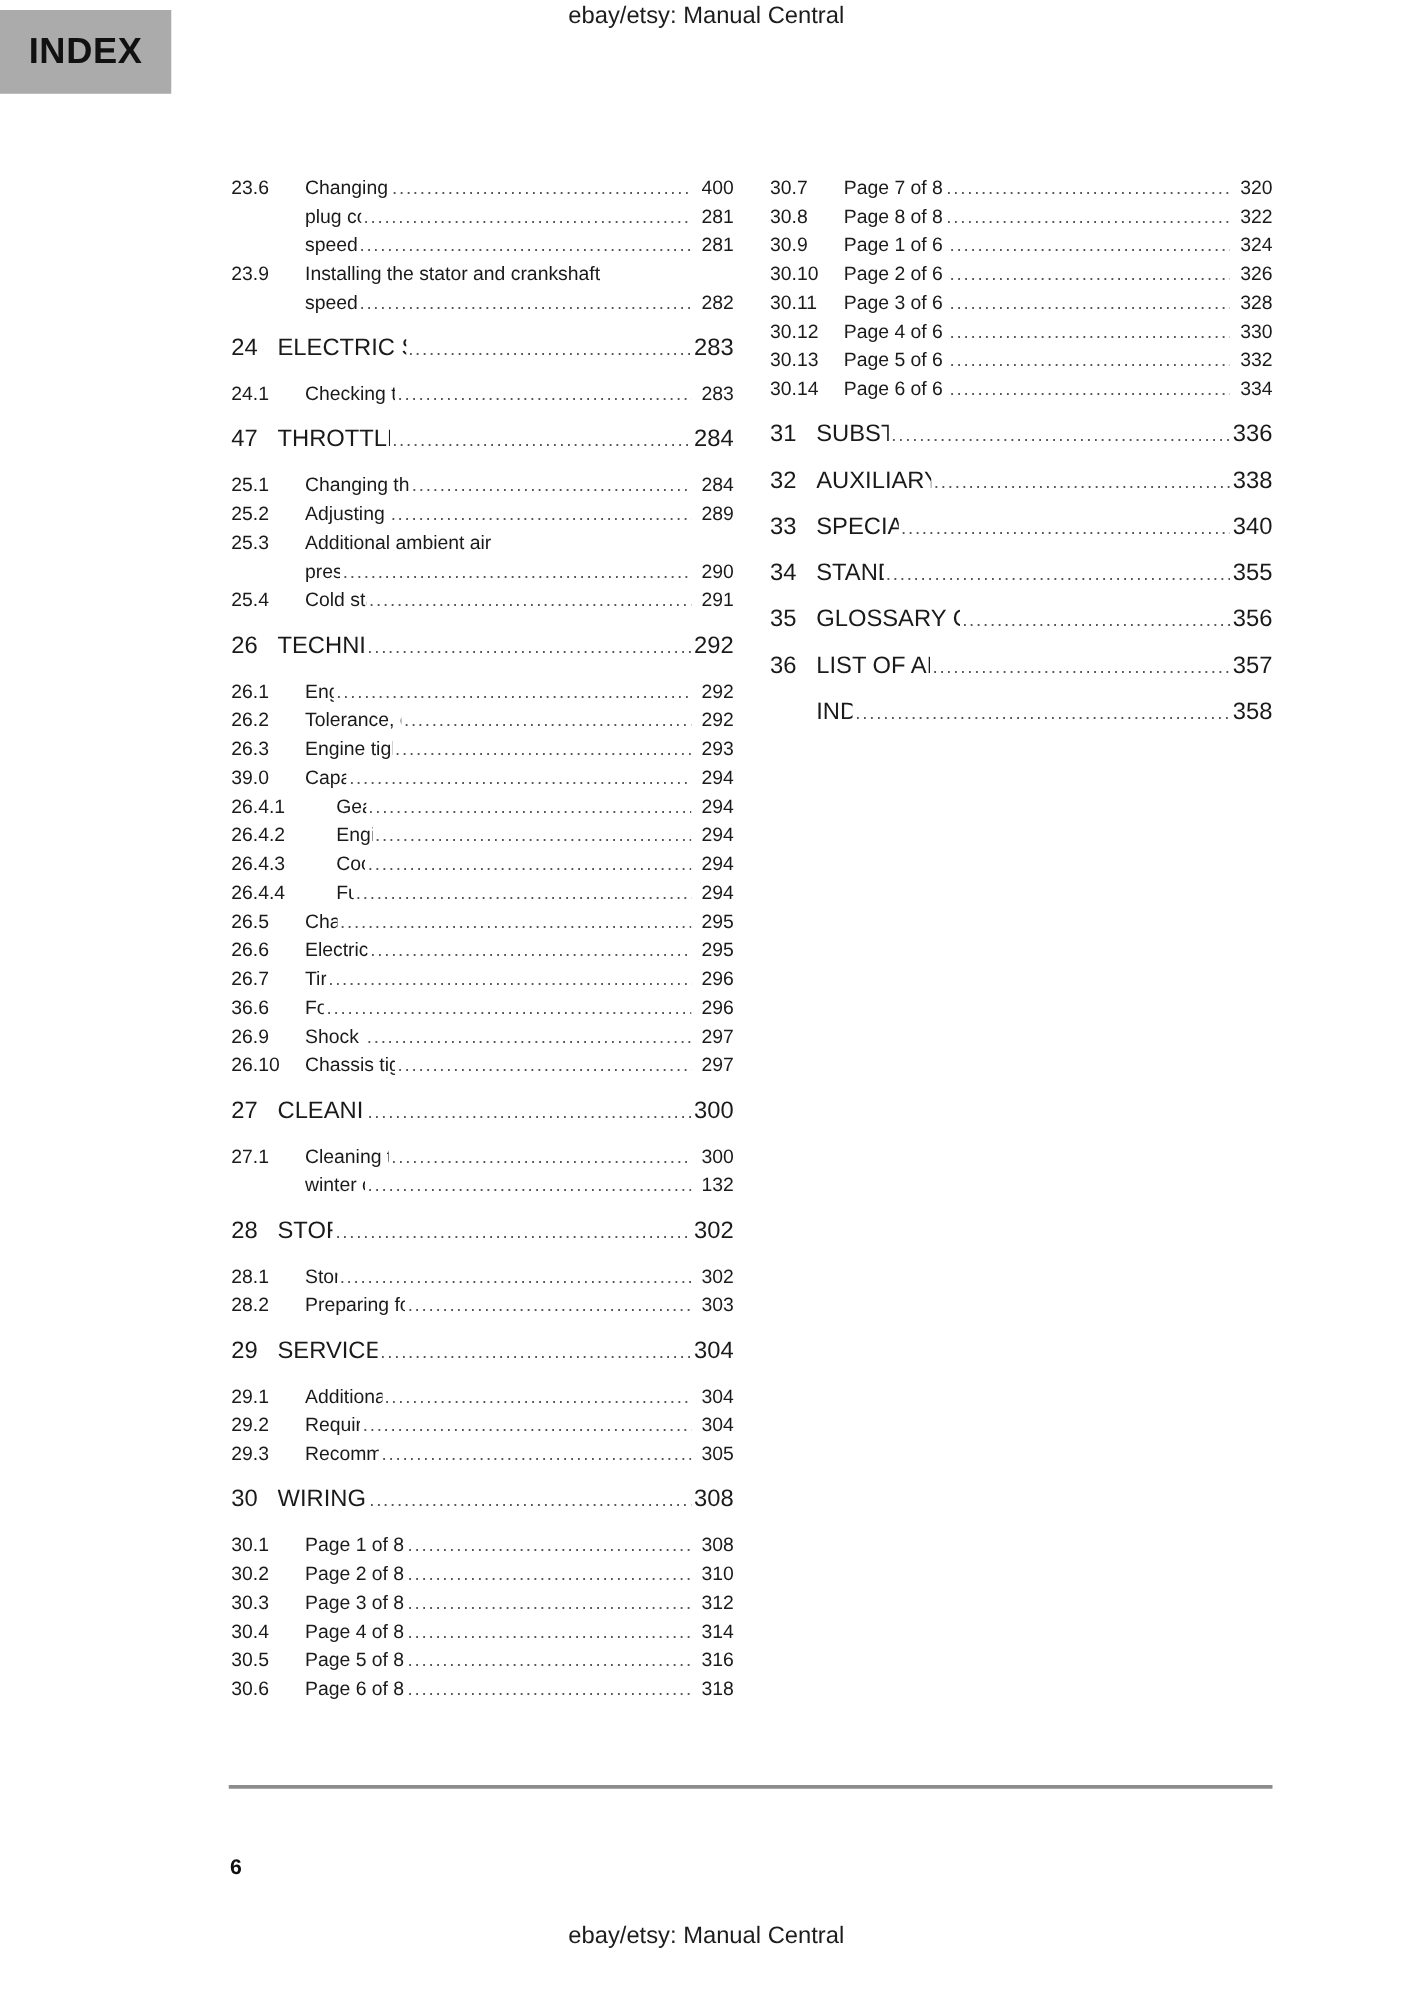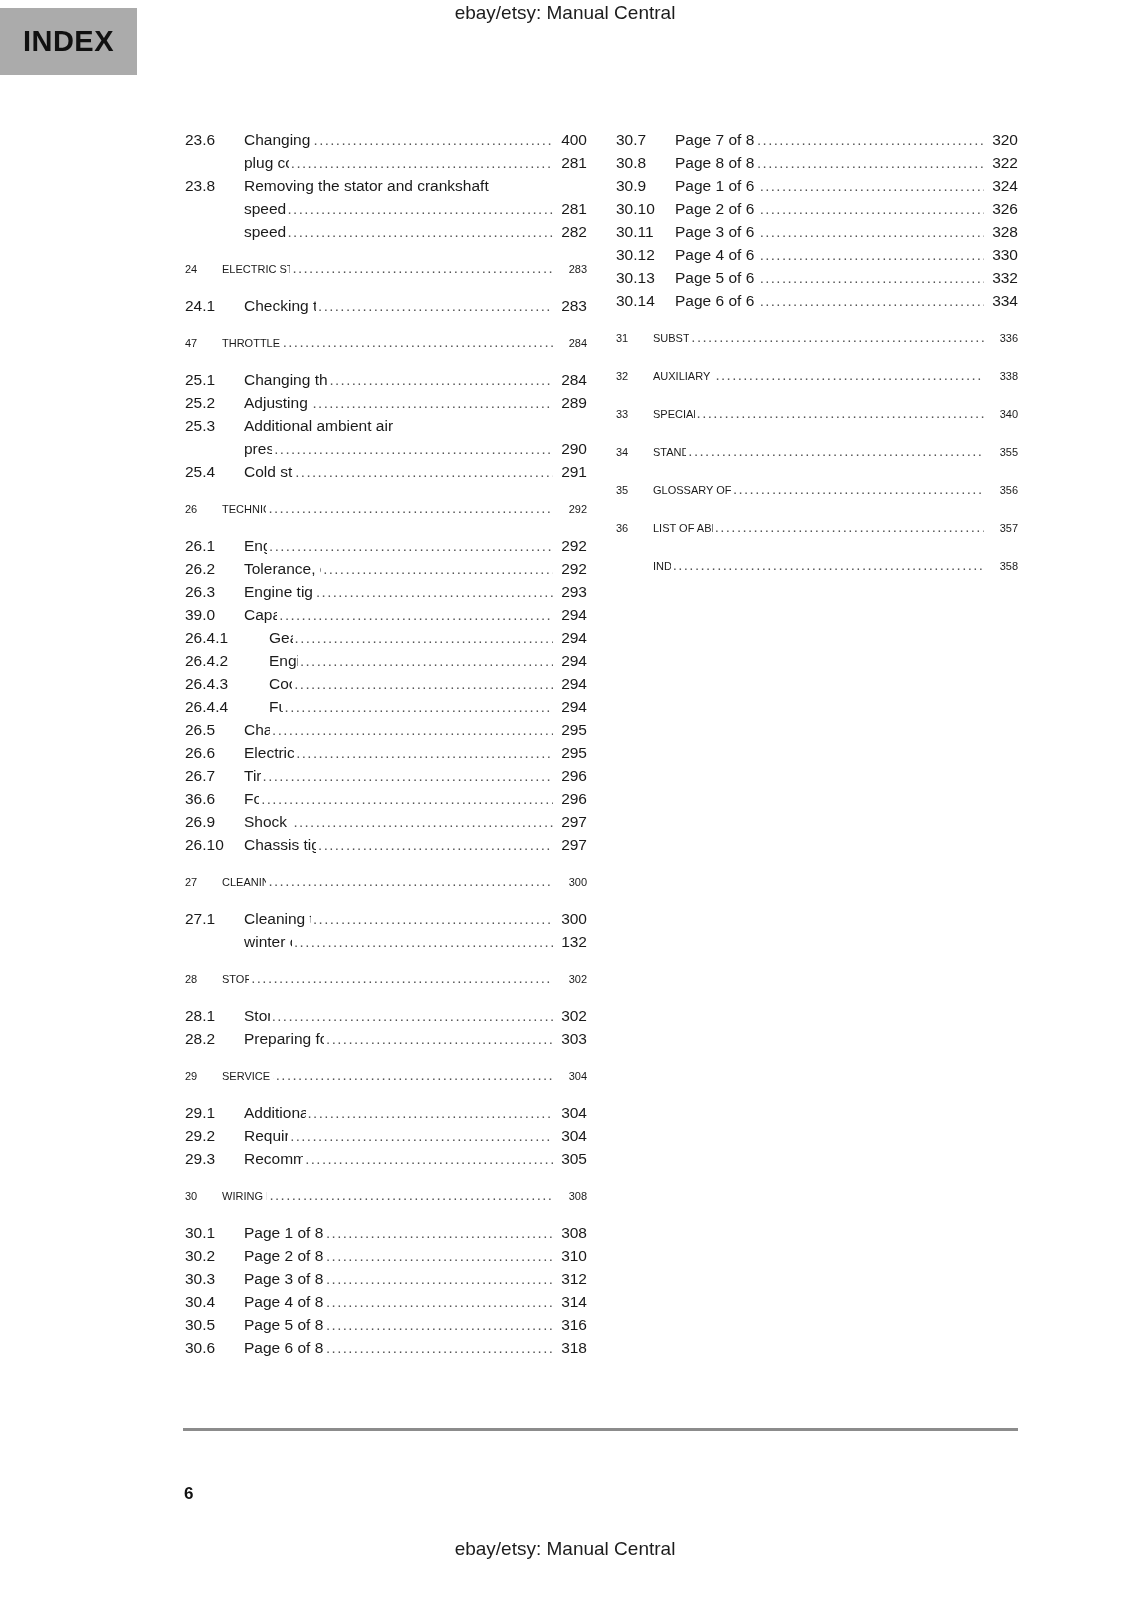--- a/index.html
+++ b/index.html
@@ -55,35 +55,35 @@
 
   
   .toc {
     position: absolute;
     top: 128px;
     left: 0;
     width: 1130px;
   }
   .col {
     position: absolute;
-    top: 0;
+    top: 11px;
   }
   .col-left  { left: 185px; width: 402px; }
   .col-right { left: 616px; width: 402px; }
 
   .row {
     display: flex;
     align-items: baseline;
     font-size: 15.5px;
     line-height: 23px;
     white-space: nowrap;
   }
   
   .row.chapter {
-    font-size: 11px;
+    font-size: 19px;
     line-height: 23px;
   }
   .row.chapter .num {
     width: 37px;
     flex: 0 0 37px;
   }
   .row.chapter .title {
     text-transform: none;
   }
   .row.chapter.spaced-before { margin-top: 13px; }
@@ -162,32 +162,32 @@
         <span class="title">Changing the spark plug</span>
         <span class="leader"></span>
         <span class="page">400</span>
       </div>
       <div class="row sub cont">
         <span class="num"></span>
         <span class="title">plug connector</span>
         <span class="leader"></span>
         <span class="page">281</span>
       </div>
-      <div class="row sub noleader">
-        <span class="num">23.8</span>
-        <span class="title">Removing the stator and crankshaft</span>
-        <span class="leader"></span>
-        <span class="page"></span>
-      </div>
       <div class="row sub cont">
         <span class="num"></span>
         <span class="title">speed sensor</span>
         <span class="leader"></span>
         <span class="page">281</span>
       </div>
+      <div class="row sub noleader">
+        <span class="num">23.9</span>
+        <span class="title">Installing the stator and crankshaft</span>
+        <span class="leader"></span>
+        <span class="page"></span>
+      </div>
       <div class="row sub cont">
         <span class="num"></span>
         <span class="title">speed sensor</span>
         <span class="leader"></span>
         <span class="page">282</span>
       </div>
       <div class="row chapter spaced-before spaced-after">
         <span class="num">24</span>
         <span class="title">ELECTRIC STARTER SYSTEM</span>
         <span class="leader"></span>

